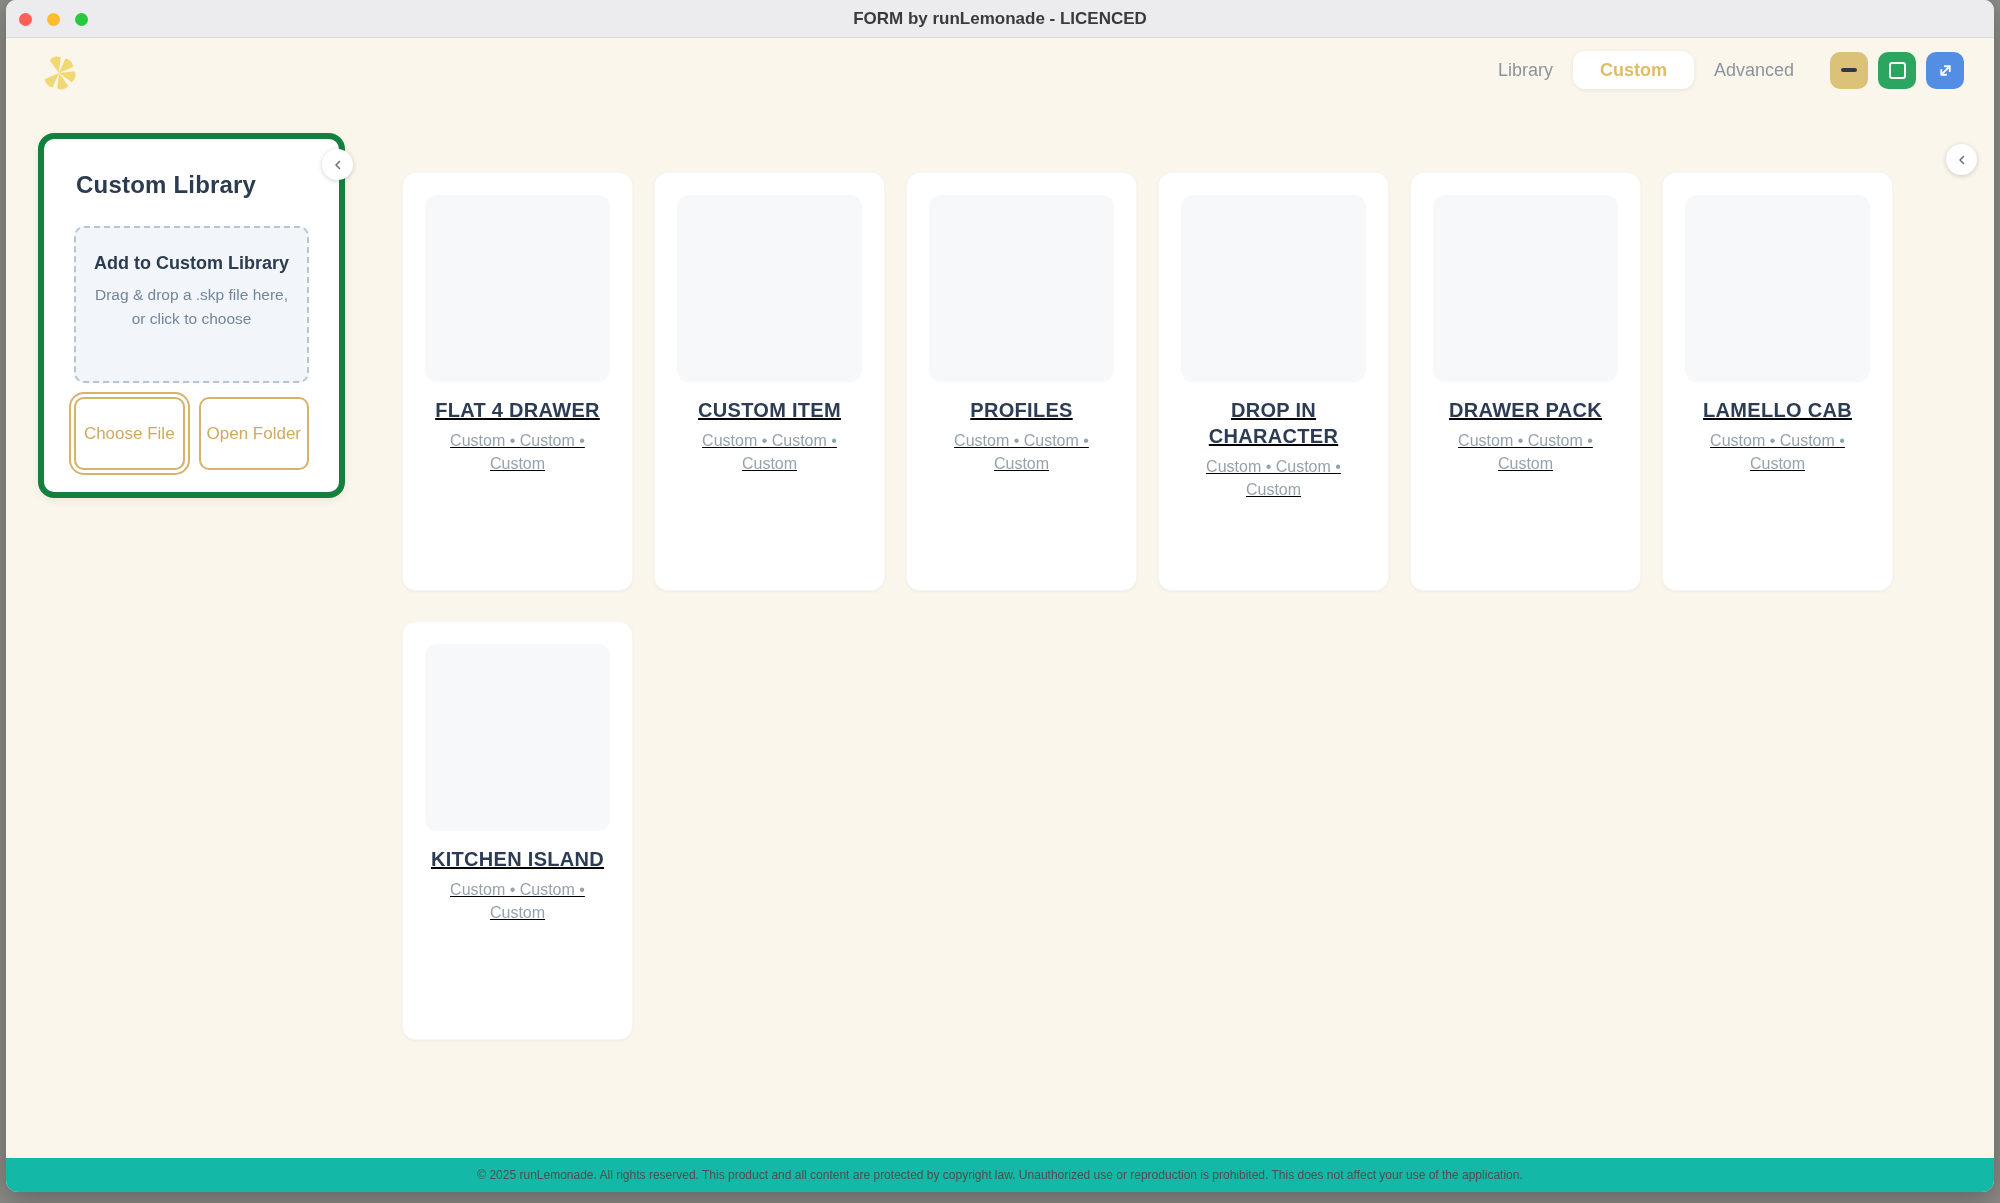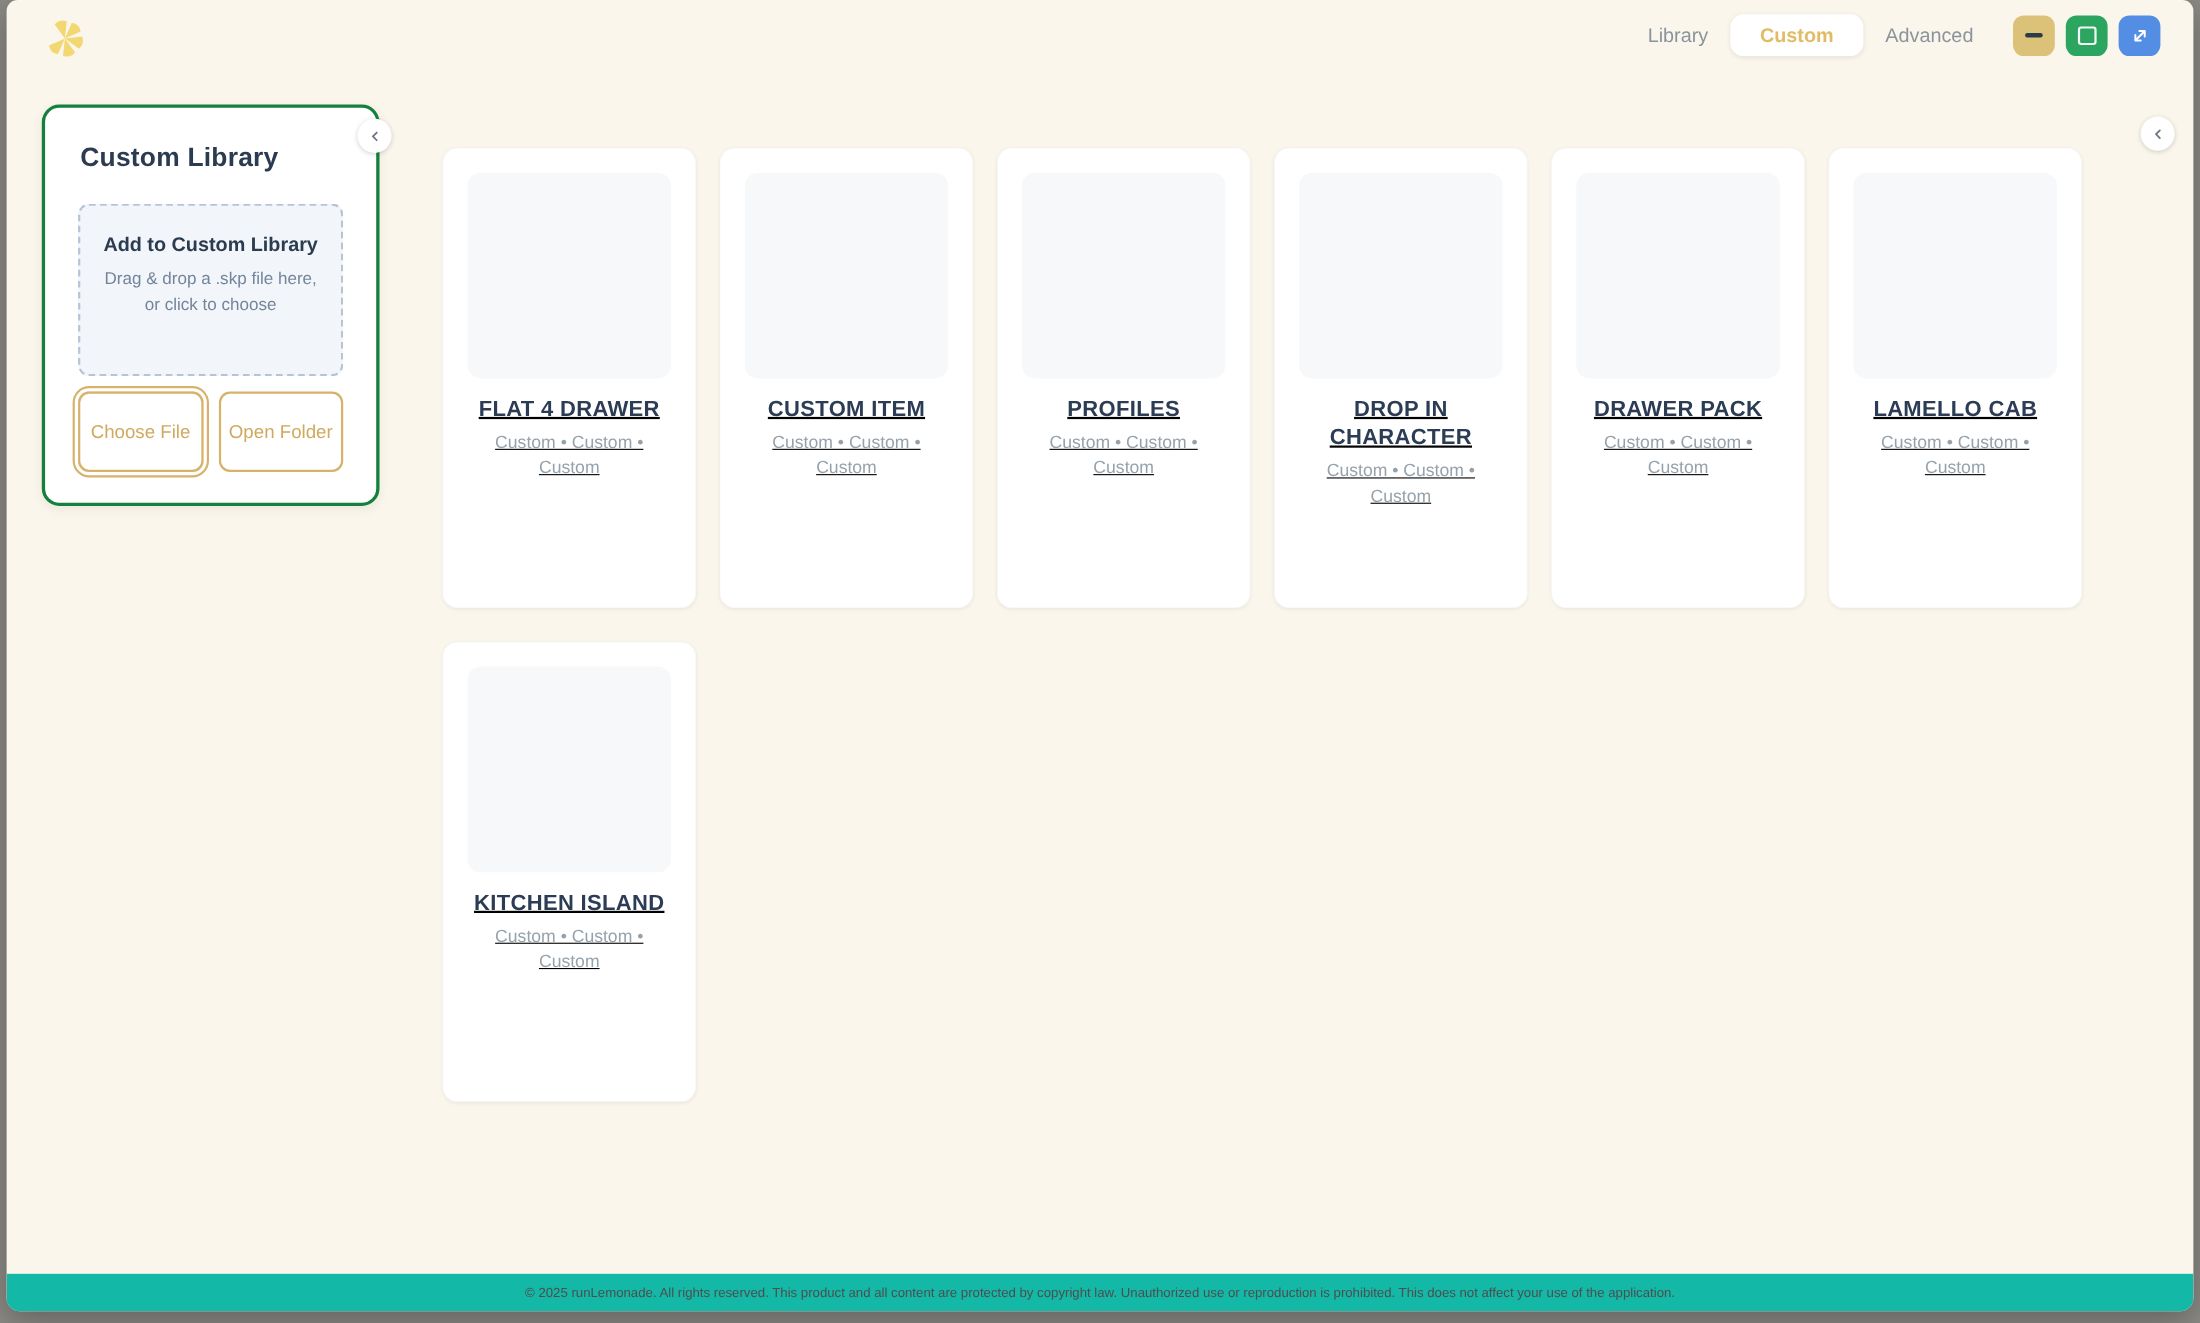--- a/index.html
+++ b/index.html
@@ -56,21 +56,21 @@
   }
   .tb.tan   { background:#dcc178; }
   .tb.green { background:#2ba55f; }
   .tb.blue  { background:#548de4; }
   .minus-bar { width:16px; height:4px; background:#2d3a48; border-radius:2px; }
   .square-outline { width:17px; height:17px; border:2px solid rgba(255,255,255,.95); border-radius:3px; }
 
   
   .sidebar {
     position:absolute; left:32px; top:95px; width:307px; height:365px;
-    background:#ffffff; border:3px solid #15803d; border-radius:16px;
+    background:#ffffff; border:6px solid #15803d; border-radius:16px;
     box-shadow:0 3px 10px rgba(0,0,0,.06);
     padding:32px 30px 0 30px;
   }
   .sidebar h2 { font-size:24px; font-weight:bold; color:#2b3b50; margin:0 0 27px 2px; letter-spacing:.2px; }
   .dropzone {
     border:2px dashed #b7c3d6; background:#f2f5f9; border-radius:10px;
     height:157px; text-align:center; padding:22px 16px 0 16px; cursor:pointer;
   }
   .dz-title { font-size:18px; font-weight:bold; color:#2b3b50; line-height:27px; }
   .dz-sub   { font-size:15.5px; color:#74859b; line-height:24px; margin-top:6px; }
@@ -112,20 +112,28 @@
   .footer {
     flex:0 0 34px; background:#14b8a6; display:flex; align-items:center; justify-content:center;
     font-size:12px; color:#4e4e4e;
   }
 </style>
 </head>
 <body>
 
 <div class="window">
 
+  <div class="titlebar">
+    <div class="traffic-lights">
+      <span class="tl red"></span>
+      <span class="tl yellow"></span>
+      <span class="tl green"></span>
+    </div>
+    <div class="window-title">FORM by runLemonade - LICENCED</div>
+  </div>
 
   <div class="content">
 
     <svg class="logo" width="34" height="44" viewBox="0 0 40 54">
       <g fill="#f2d873">
         <path d="M20 27 L13 9 Q20 4 27 9 Z" transform="rotate(-15 20 27)"></path>
         <path d="M20 27 L13 9 Q20 4 27 9 Z" transform="rotate(45 20 27)"></path>
         <path d="M20 27 L13 9 Q20 4 27 9 Z" transform="rotate(105 20 27)"></path>
         <path d="M20 27 L13 9 Q20 4 27 9 Z" transform="rotate(165 20 27)"></path>
         <path d="M20 27 L13 9 Q20 4 27 9 Z" transform="rotate(225 20 27)"></path>

